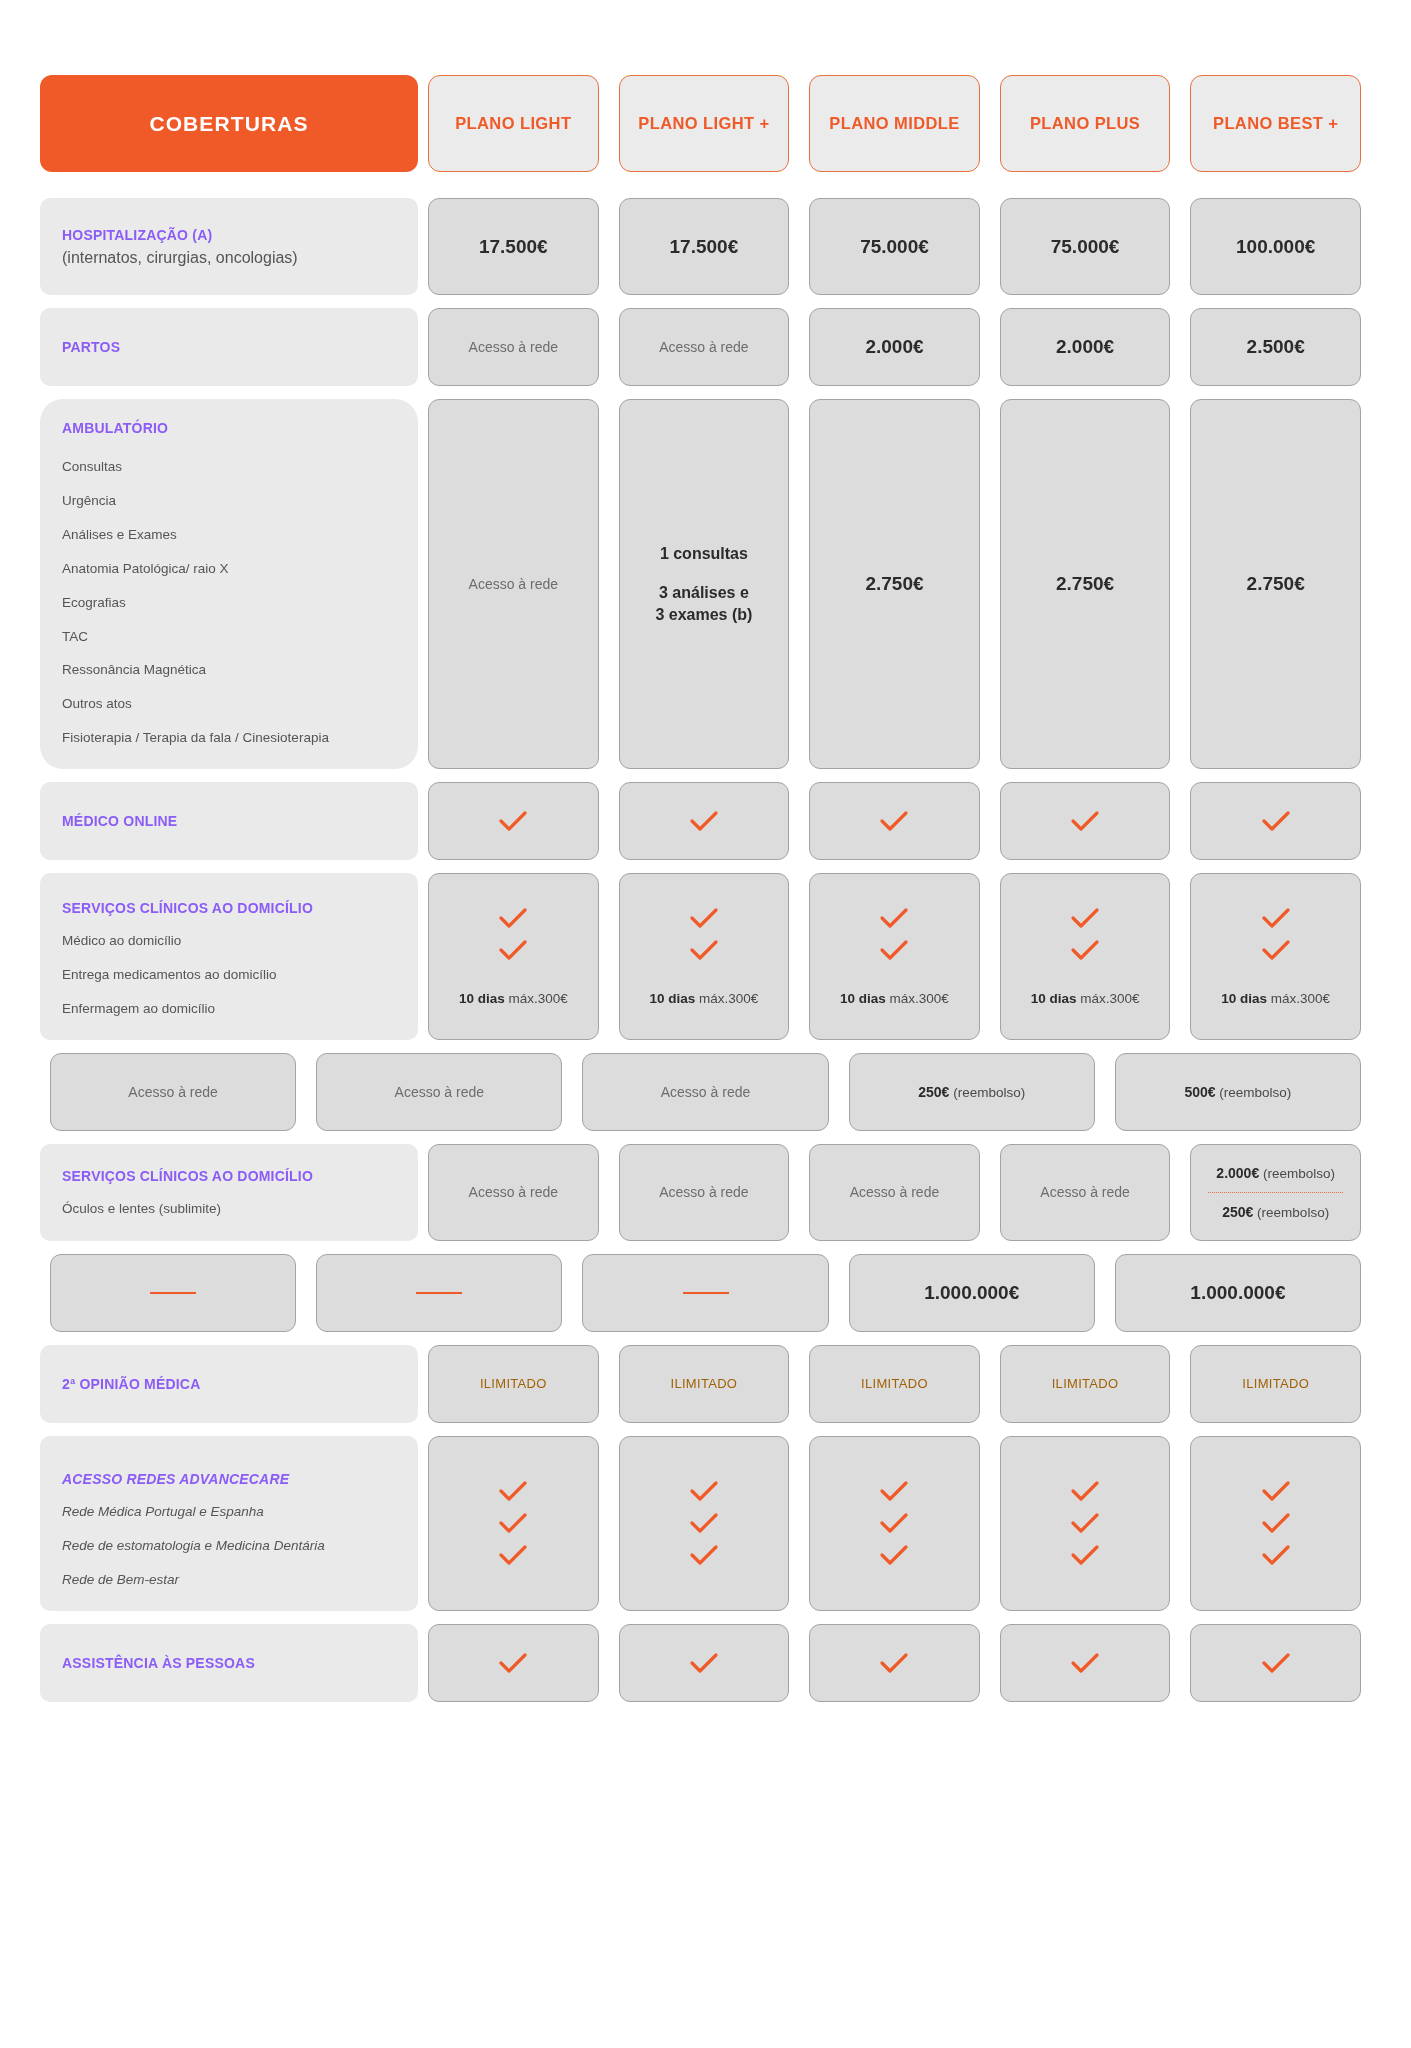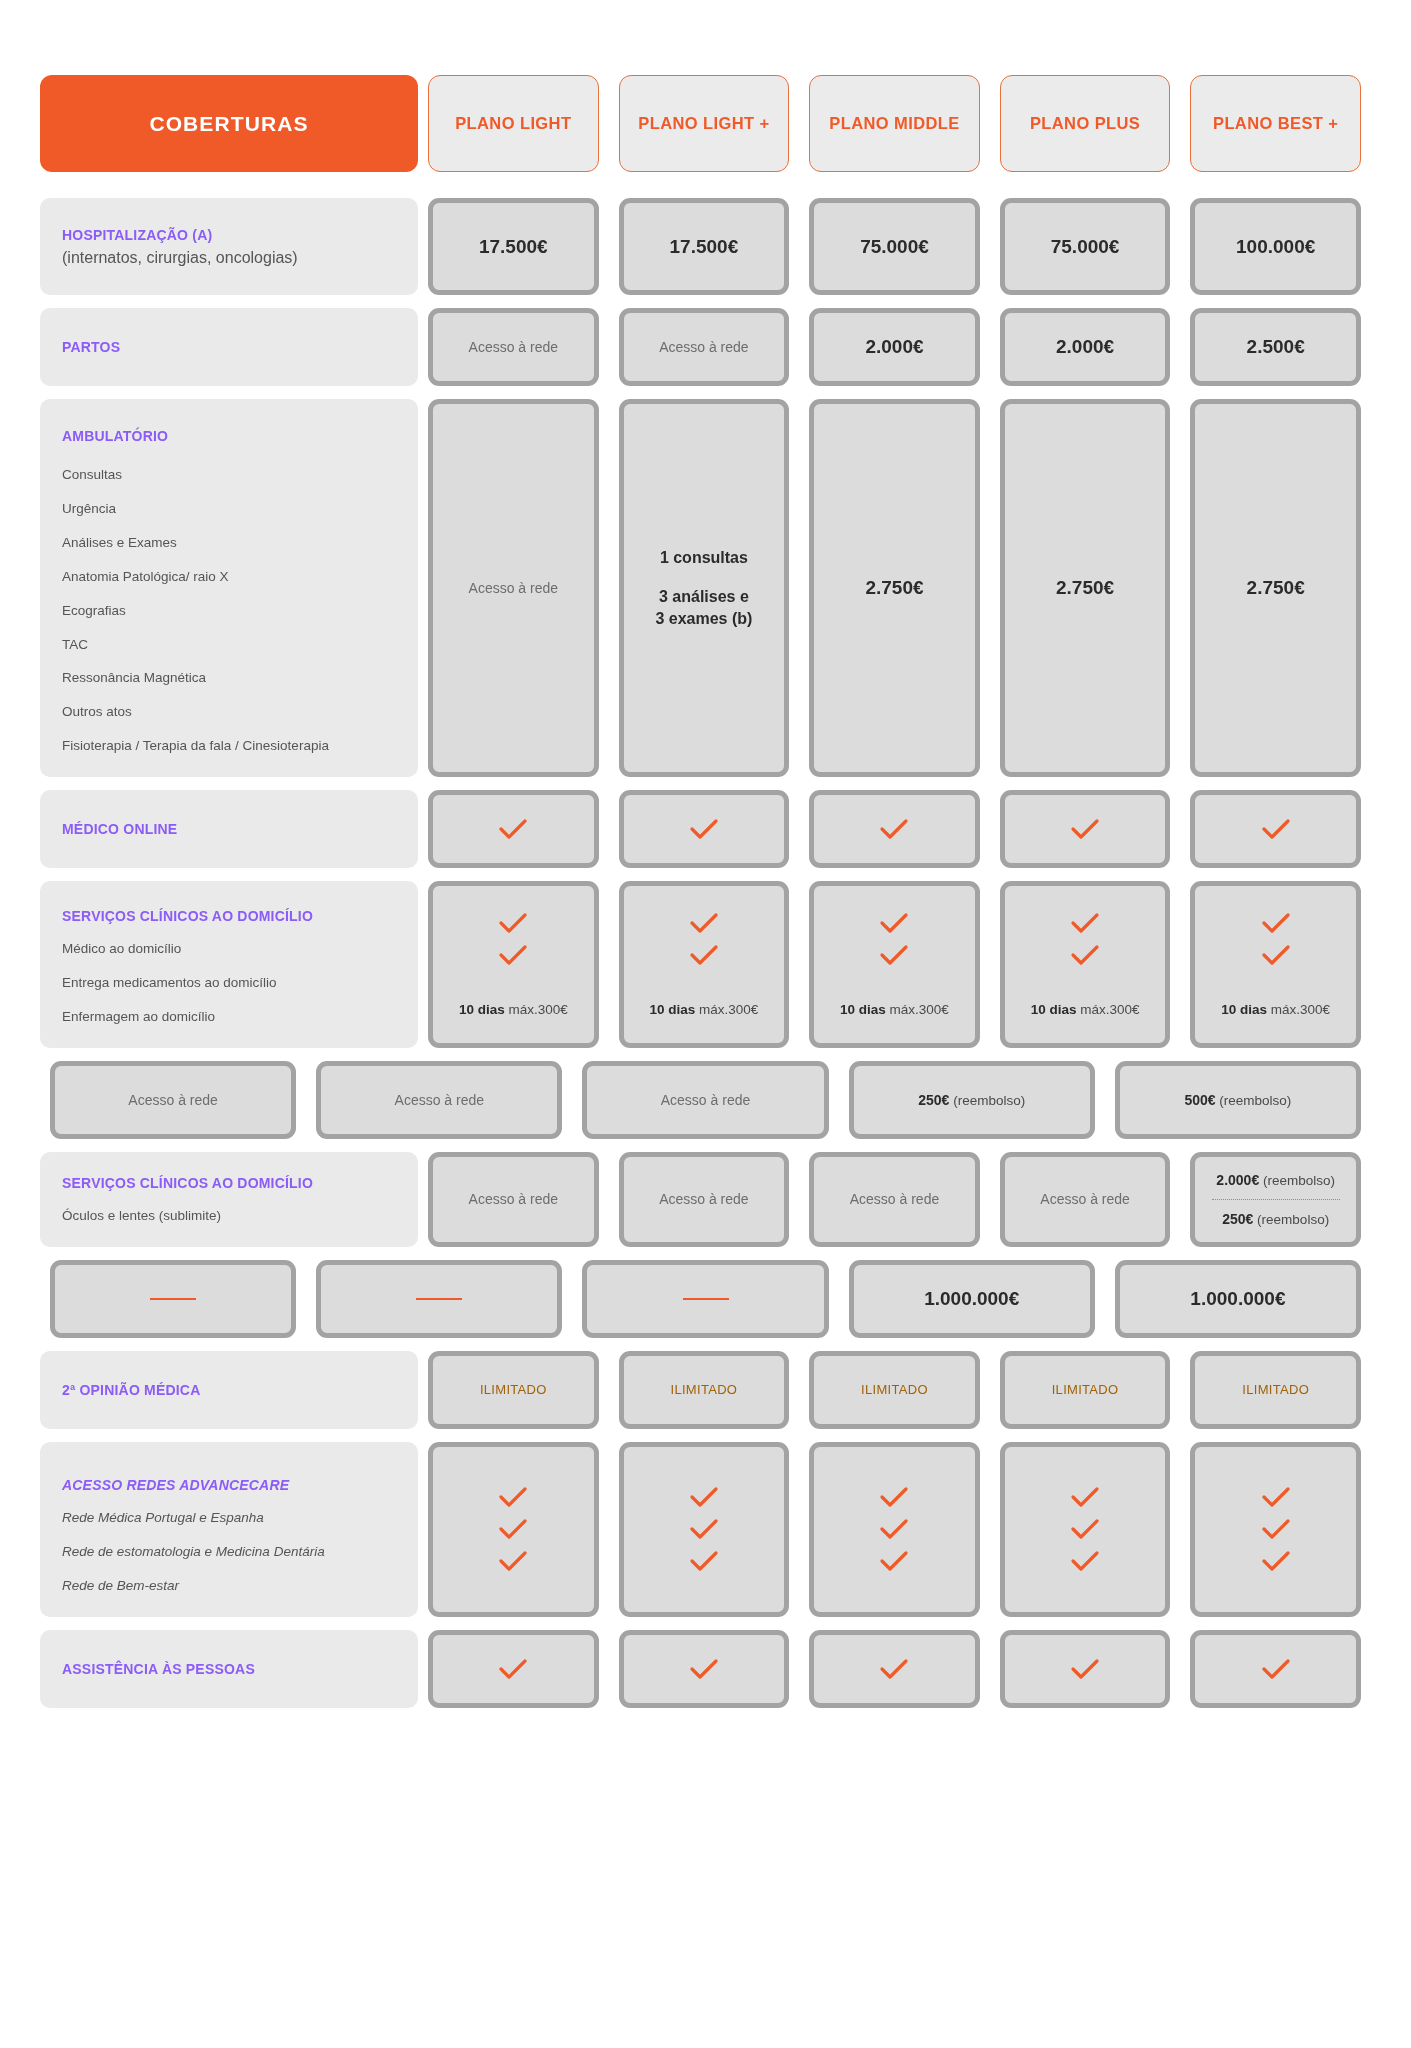--- a/index.html
+++ b/index.html
@@ -41,28 +41,28 @@
   .label-list { margin-top: 22px; display: flex; flex-direction: column; gap: 17px; }
   .label-list-sm { margin-top: 16px; display: flex; flex-direction: column; gap: 17px; }
   .label-item { font-size: 13.5px; color: #555; line-height: 1.25; }
 
   
   .values { display: flex; flex: 1; gap: 0; }
   .vwrap { flex: 1; display: flex; justify-content: center; padding: 0 10px; }
   .vcell {
     width: 100%;
     background: #dcdcdc;
-    border: 5px solid #a3a3a3;
+    border: 1px solid #a3a3a3;
     border-radius: 11px;
     display: flex;
     flex-direction: column;
     align-items: center;
     justify-content: center;
     gap: 4px;
-    padding: 10px 6px;
+    padding: 20px 6px;
     text-align: center;
   }
   .v-strong { font-size: 19px; font-weight: bold; color: #2b2b2b; }
   .v-soft { font-size: 14px; color: #6d6d6d; font-weight: normal; }
   .v-med { font-size: 16px; font-weight: bold; color: #2b2b2b; line-height: 1.35; }
   .v-ilim { font-size: 13px; font-weight: normal; color: #a16207; letter-spacing: .3px; }
   .v-note { font-size: 13.5px; color: #4a4a4a; }
   .v-note b { color: #2b2b2b; }
   .v-reimb { font-size: 13.5px; color: #4a4a4a; white-space: nowrap; }
   .v-reimb b { font-size: 14px; color: #2b2b2b; }
@@ -211,21 +211,21 @@
         </div>
       <div class="vwrap">
           <div class="vcell">
             <div class="v-strong">2.500€</div>
           </div>
         </div>
     </div>
   </div>
 
   <div class="row h-amb">
-    <div class="label-cell pad-top" style="padding-top:28px;">
+    <div class="label-cell pad-top" style="padding-top:20px;border-radius:23px;">
       <div class="label-title">AMBULATÓRIO</div>
       <div class="label-list">
         <div class="label-item">Consultas</div>
         <div class="label-item">Urgência</div>
         <div class="label-item">Análises e Exames</div>
         <div class="label-item">Anatomia Patológica/ raio X</div>
         <div class="label-item">Ecografias</div>
         <div class="label-item">TAC</div>
         <div class="label-item">Ressonância Magnética</div>
         <div class="label-item">Outros atos</div>

